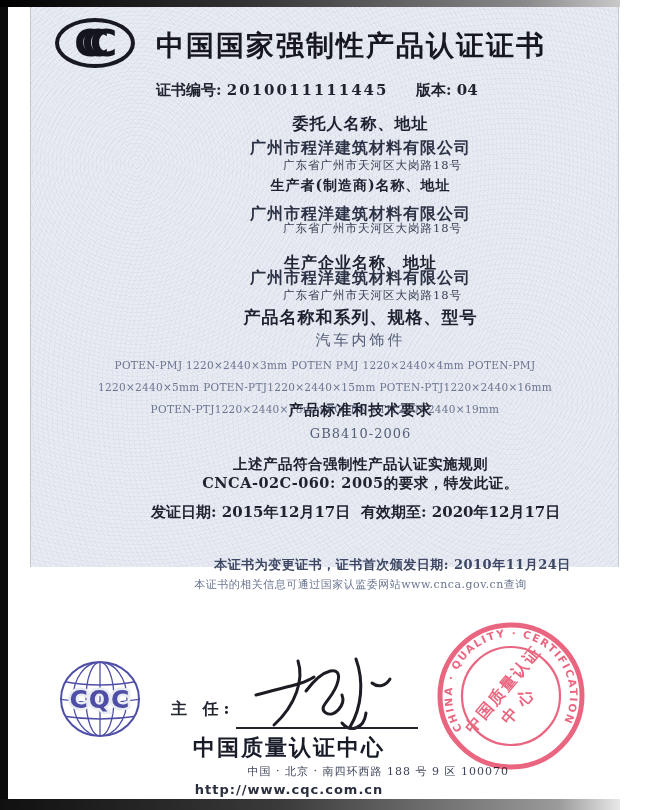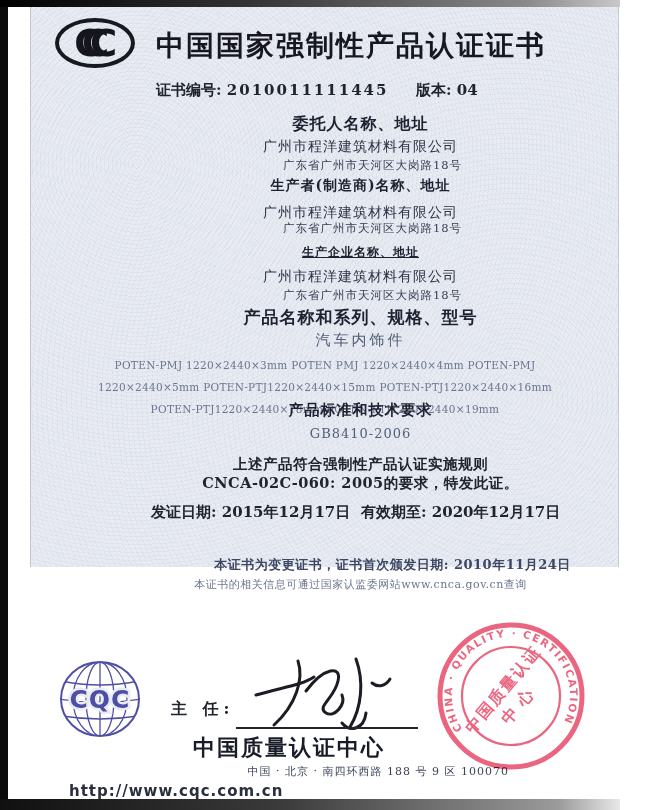--- a/index.html
+++ b/index.html
@@ -31,36 +31,36 @@
     border:4px solid #181820;border-radius:50%;
     display:flex;align-items:center;justify-content:center;}
   .ccc-text{font-family:"DejaVu Sans","Liberation Sans",sans-serif;font-weight:900;
     font-size:37px;line-height:37px;color:#15151d;letter-spacing:-0.52em;
     transform:translateX(-9px);}
   .title{top:20px;left:92px;width:456px;text-align:center;
     font-size:28px;font-weight:bold;color:#171721;letter-spacing:2px;}
   .certrow{font-size:15px;font-weight:bold;color:#20242f;}
   
   .h-sec{font-weight:bold;color:#1d2130;letter-spacing:1px;}
-  .t-name{font-size:14px;font-weight:normal;color:#2c3245;letter-spacing:1px;}
+  .t-name{font-size:16px;font-weight:bold;color:#2c3245;letter-spacing:1px;}
   .t-addr{font-size:11.5px;color:#363d52;letter-spacing:1px;padding-left:12px;}
   .t-fade{color:#535e78;}
   .models{left:44px;width:500px;text-align:center;
     font-size:10.5px;line-height:22px;color:#6b7590;letter-spacing:0.3px;}
   .stmt{font-size:14.5px;font-weight:bold;color:#20242f;letter-spacing:0.5px;}
   .daterow{font-size:15px;font-weight:bold;color:#20242f;}
   
   .director{font-size:16px;font-weight:bold;color:#20242f;letter-spacing:5px;}
   .sigline{position:absolute;left:205px;top:720px;width:182px;border-bottom:2px solid #23232b;}
   .orgname{left:38px;width:440px;text-align:center;
     font-size:22px;font-weight:bold;color:#181c28;letter-spacing:2px;}
   .orgaddr{left:38px;width:440px;text-align:right;font-size:11px;color:#3c4358;letter-spacing:1px;}
-  .orgurl{left:38px;width:440px;
+  .orgurl{left:38px;width:440px;text-align:center;
     font-family:"DejaVu Sans","Liberation Sans",sans-serif;
-    font-size:15px;font-weight:bold;color:#2a2f3e;letter-spacing:1px;}
+    font-size:13px;font-weight:bold;color:#2a2f3e;letter-spacing:1px;}
   .stamp-wrap{position:absolute;left:403px;top:612px;width:154px;height:154px;
     mix-blend-mode:multiply;opacity:0.88;}
   .sig-wrap{position:absolute;left:213px;top:638px;width:168px;height:92px;}
   .cqc-wrap{position:absolute;left:26px;top:651px;width:86px;height:82px;}
 </style>
 </head>
 <body>
 
 <div class="edge-left"></div>
 
@@ -81,21 +81,21 @@
   </div>
 
   <div class="ctr h-sec" style="top:107px;font-size:16px;">委托人名称、地址</div>
   <div class="ctr t-name" style="top:131px;">广州市程洋建筑材料有限公司</div>
   <div class="ctr t-addr" style="top:151px;">广东省广州市天河区大岗路18号</div>
 
   <div class="ctr h-sec" style="top:170px;font-size:14px;">生产者(制造商)名称、地址</div>
   <div class="ctr t-name" style="top:197px;">广州市程洋建筑材料有限公司</div>
   <div class="ctr t-addr" style="top:214px;">广东省广州市天河区大岗路18号</div>
 
-  <div class="ctr h-sec" style="top:237px;font-size:12px;text-decoration:underline;">生产企业名称、地址</div>
+  <div class="ctr h-sec" style="top:246px;font-size:16px;">生产企业名称、地址</div>
   <div class="ctr t-name" style="top:261px;">广州市程洋建筑材料有限公司</div>
   <div class="ctr t-addr" style="top:281px;">广东省广州市天河区大岗路18号</div>
 
   <div class="ctr h-sec" style="top:299px;font-size:17px;">产品名称和系列、规格、型号</div>
   <div class="ctr t-fade" style="top:324px;font-size:15px;letter-spacing:3px;">汽车内饰件</div>
   <div class="abs models" style="top:347px;">POTEN-PMJ 1220×2440×3mm POTEN PMJ 1220×2440×4mm POTEN-PMJ 1220×2440×5mm POTEN-PTJ1220×2440×15mm POTEN-PTJ1220×2440×16mm POTEN-PTJ1220×2440×18mm POTEN-PTJ1220×2440×19mm</div>
 
   <div class="ctr h-sec" style="top:394px;font-size:15px;">产品标准和技术要求</div>
   <div class="ctr t-fade" style="top:419px;font-size:13px;letter-spacing:1px;">GB8410-2006</div>
 

